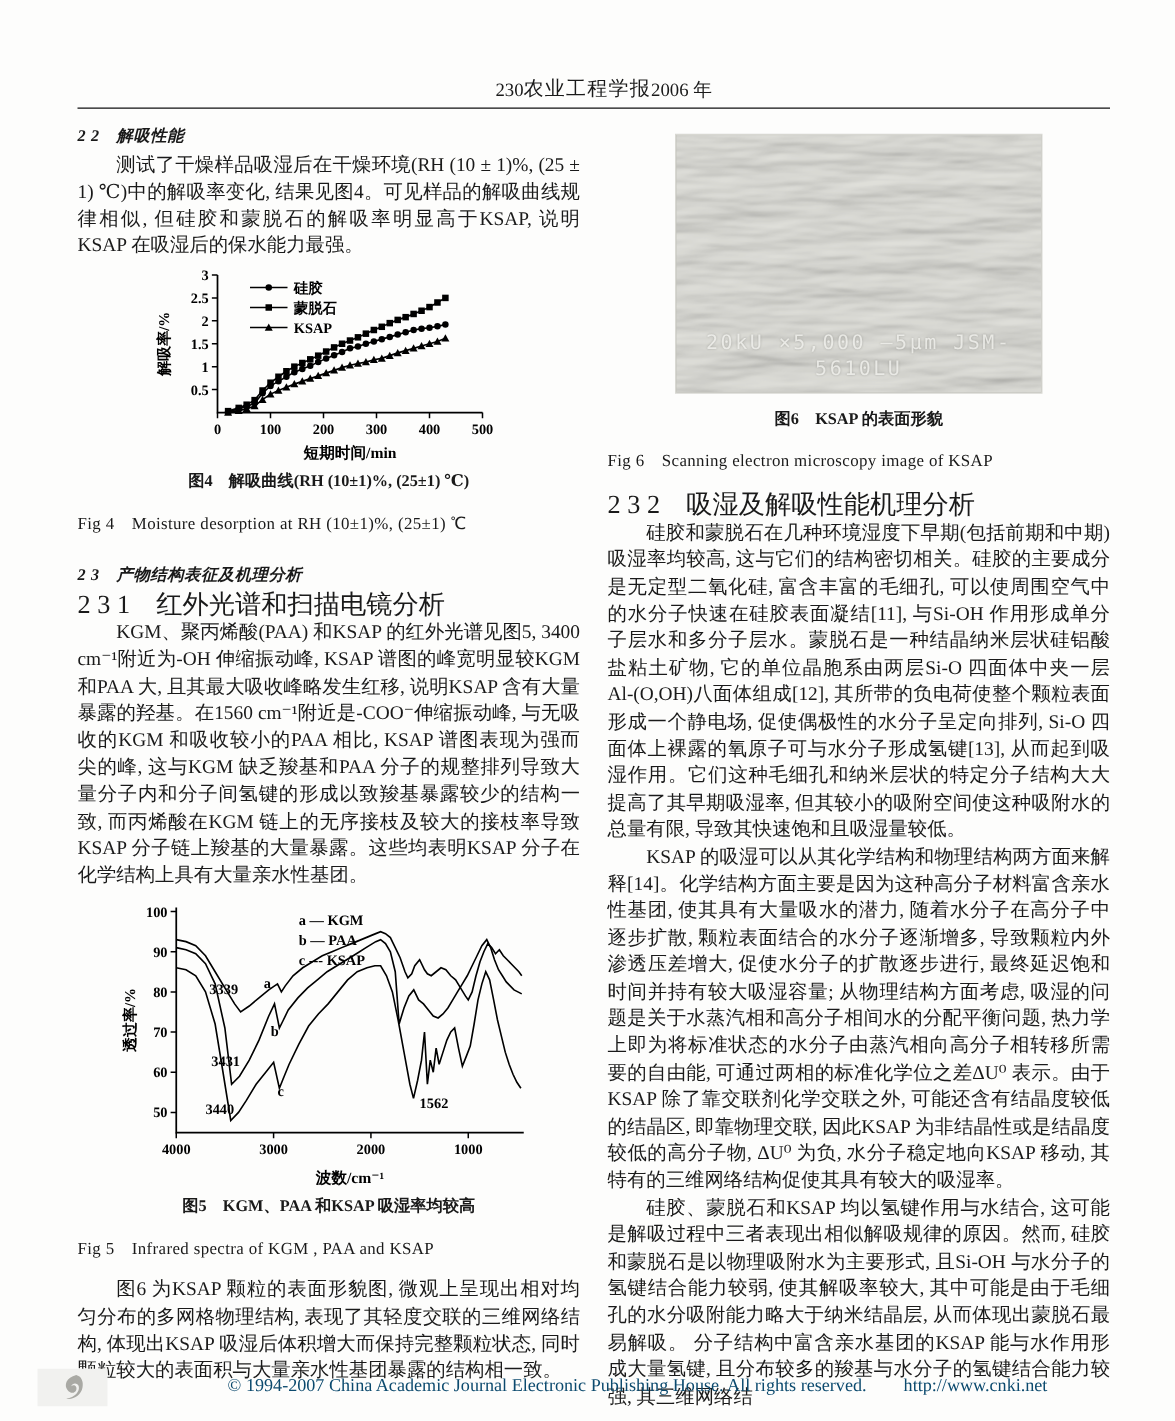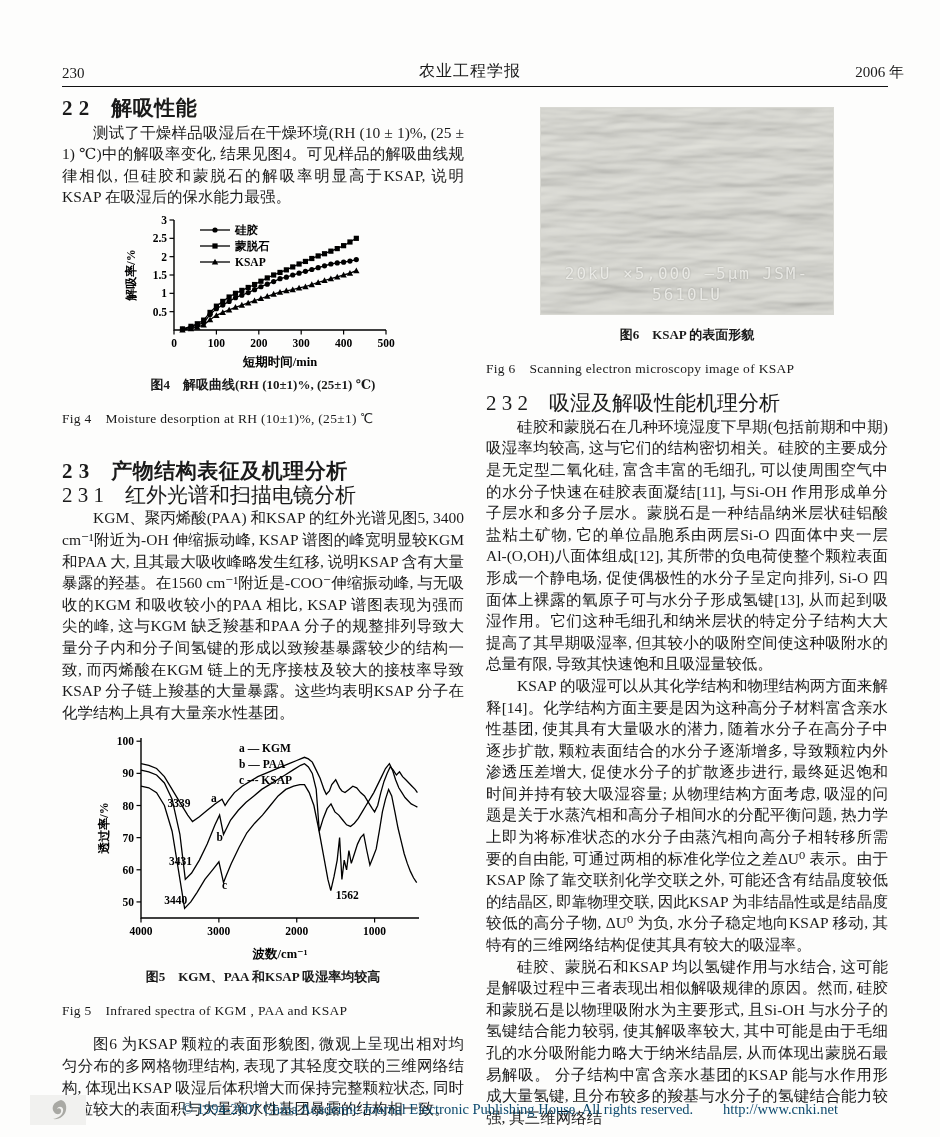--- a/index.html
+++ b/index.html
@@ -5,31 +5,31 @@
   * { margin:0; padding:0; box-sizing:border-box; }
   html,body { background:#e8e8e8; }
   .page {
     position:relative; width:940px; height:1137px; margin:0 auto;
     background:#fdfdfc; color:#1a1a1a;
     font-family:"Liberation Serif","DejaVu Serif",serif;
     overflow:hidden;
   }
   
   .header { position:absolute; left:62px; right:36px; top:60px; height:22px;
-    display:flex; justify-content:space-between; align-items:flex-end;
+    display:flex; justify-content:center; align-items:flex-end;
     font-size:15px; }
   .header .journal { font-size:16px; letter-spacing:1px; }
   .header-rule { position:absolute; left:62px; right:52px; top:86px; border-top:1.6px solid #111; }
 
   
   .col { position:absolute; top:94px; width:402px; font-size:15.5px; line-height:21.6px; text-align:justify; }
   .col-left  { left:62px; }
   .col-right { left:486px; }
 
-  h3.sec { font-size:21px; font-weight:bold; margin:4px 0 2px 0; letter-spacing:.5px; }
+  h3.sec { font-size:13px; font-weight:bold; margin:4px 0 2px 0; letter-spacing:.5px;font-style:italic; }
   h4.subsec { font-size:21px; font-weight:normal; margin:1px 0; }
   p.body { text-indent:2em; }
 
   .fig-block { text-align:center; margin:4px 0 2px 0; }
   .fig-caption-zh { font-size:13px; font-weight:bold; text-align:center; margin-top:4px; }
   .fig-caption-en { font-size:13.5px; margin-top:12px; letter-spacing:.3px;font-family:Liberation Serif, serif; }
 
   svg.chart { display:block; margin:0 auto; font-family:"Liberation Serif","DejaVu Serif",serif; }
   svg.chart text { fill:#000; }
 
@@ -188,21 +188,21 @@
           <rect x="88.4" y="31.4" width="5.2" height="5.2" fill="#000"></rect>
           <text x="111" y="38" font-size="11.5" font-weight="bold">蒙脱石</text>
           <line x1="76" y1="50" x2="106" y2="50" stroke="#000" stroke-width="1.3"></line>
           <path d="M91 46.8L94.2 52.6L87.8 52.6Z" fill="#000"></path>
           <text x="111" y="54" font-size="11.5" font-weight="bold">KSAP</text>
         </svg>
     </div>
     <div class="fig-caption-zh">图4　解吸曲线(RH (10±1)%, (25±1) ℃)</div>
     <div class="fig-caption-en">Fig 4　Moisture desorption at RH (10±1)%,  (25±1) ℃</div>
 
-    <h3 class="sec" style="margin-top:32px;">2 3　产物结构表征及机理分析</h3>
+    <h3 class="sec" style="margin-top:20px;">2 3　产物结构表征及机理分析</h3>
     <h4 class="subsec">2 3 1　红外光谱和扫描电镜分析</h4>
     <p class="body">KGM、聚丙烯酸(PAA) 和KSAP 的红外光谱见图5, 3400 cm⁻¹附近为-OH 伸缩振动峰, KSAP 谱图的峰宽明显较KGM 和PAA 大, 且其最大吸收峰略发生红移, 说明KSAP 含有大量暴露的羟基。在1560 cm⁻¹附近是-COO⁻伸缩振动峰, 与无吸收的KGM 和吸收较小的PAA 相比, KSAP 谱图表现为强而尖的峰, 这与KGM 缺乏羧基和PAA 分子的规整排列导致大量分子内和分子间氢键的形成以致羧基暴露较少的结构一致, 而丙烯酸在KGM 链上的无序接枝及较大的接枝率导致KSAP 分子链上羧基的大量暴露。这些均表明KSAP 分子在化学结构上具有大量亲水性基团。</p>
 
     <div class="fig-block" style="margin-top:7px;">
       <svg class="chart" width="332" height="232">
           <path d="M44 8L44 188L322 188" fill="none" stroke="#000" stroke-width="1.4"></path>
           <line x1="44" y1="188" x2="44" y2="192.5" stroke="#000" stroke-width="1.2"></line>
           <text x="44" y="205" text-anchor="middle" font-size="11.5" font-weight="bold">4000</text>
           <line x1="121.87114845938376" y1="188" x2="121.87114845938376" y2="192.5" stroke="#000" stroke-width="1.2"></line>
           <text x="121.87114845938376" y="205" text-anchor="middle" font-size="11.5" font-weight="bold">3000</text>

